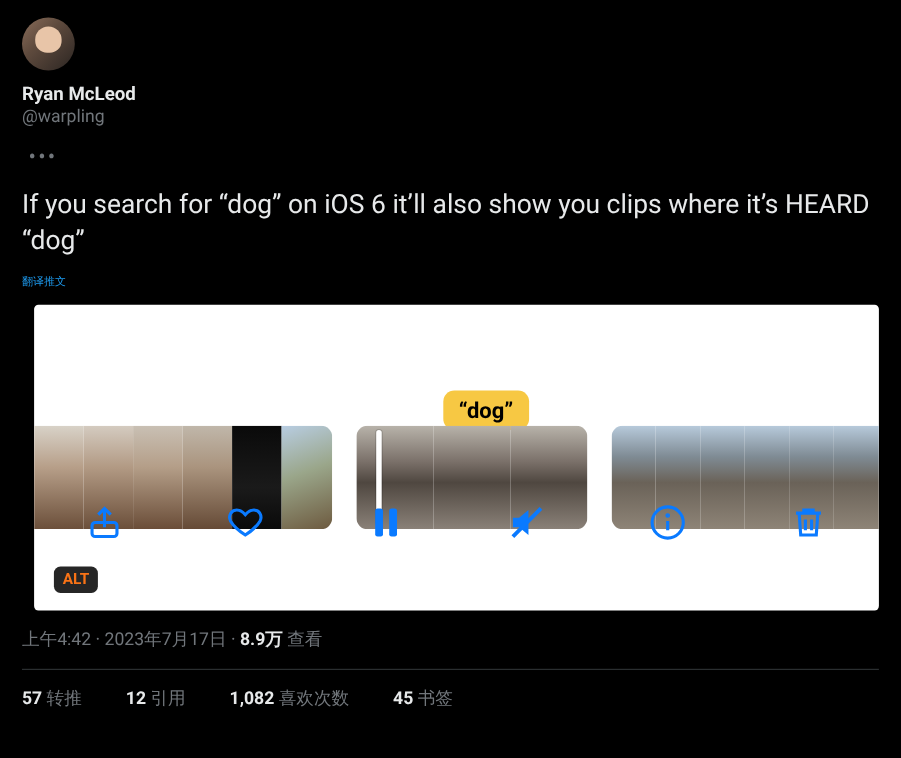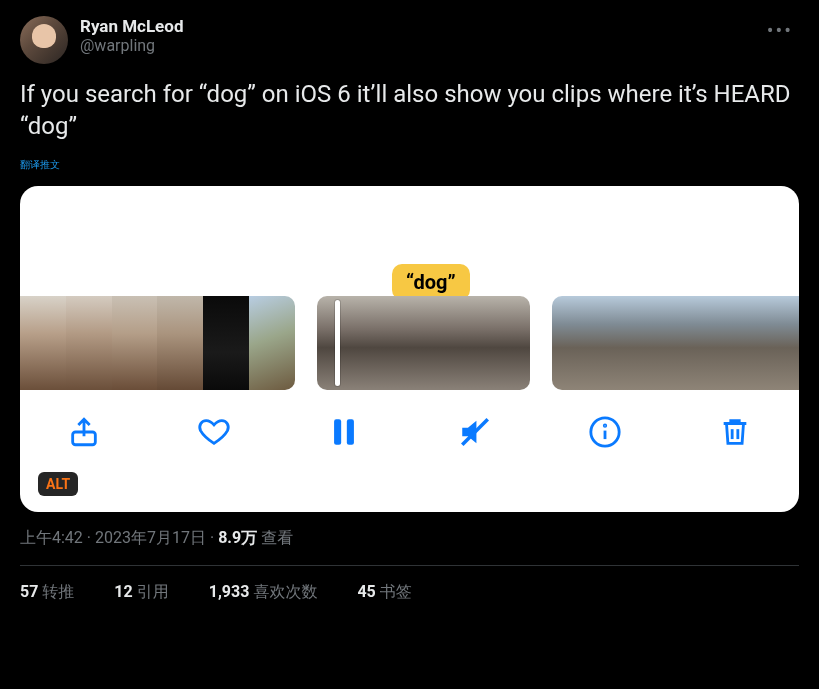--- a/index.html
+++ b/index.html
@@ -12,20 +12,21 @@
     overflow: hidden;
   }
   .tweet {
     padding: 16px 20px 0 20px;
   }
   .tweet-header {
     display: flex;
     align-items: flex-start;
     gap: 12px;
     margin-bottom: 14px;
+    flex-direction: column;
   }
   .avatar {
     width: 48px;
     height: 48px;
     border-radius: 50%;
     flex-shrink: 0;
     background: linear-gradient(135deg, #8a6d5a 0%, #5e4a3d 40%, #2b2522 100%);
     position: relative;
     overflow: hidden;
   }
@@ -64,25 +65,26 @@
   }
   .translate-link {
     color: #1d9bf0;
     font-size: 10px;
     margin-bottom: 14px;
     display: inline-block;
     cursor: pointer;
   }
   .media-card {
     background: #fff;
-    border-radius: 18px;
+    border-radius: 4px;
     overflow: hidden;
     position: relative;
-    height: 326px;
+    height: 278px;
     margin-bottom: 16px;
+    margin-left: 11px;
   }
   .media-top-white { height: 110px; }
   .search-bubble {
     position: absolute;
     top: 78px;
     left: 372px;
     background: #f7c843;
     color: #000;
     font-weight: 700;
     font-size: 20px;
@@ -297,17 +299,17 @@
 
   <div class="meta-row">
     <span>上午4:42</span><span class="sep">·</span><span>2023年7月17日</span><span class="sep">·</span><span class="views-count">8.9万</span> <span>查看</span>
   </div>
 
   <div class="divider"></div>
 
   <div class="stats-row">
     <div class="stat"><span class="n">57</span><span>转推</span></div>
     <div class="stat"><span class="n">12</span><span>引用</span></div>
-    <div class="stat"><span class="n">1,933</span><span>喜欢次数</span></div>
+    <div class="stat"><span class="n">1,082</span><span>喜欢次数</span></div>
     <div class="stat"><span class="n">45</span><span>书签</span></div>
   </div>
 
 </div>
 
 </body></html>

